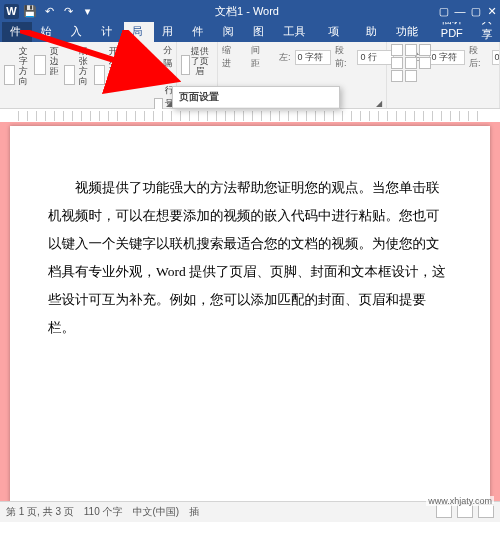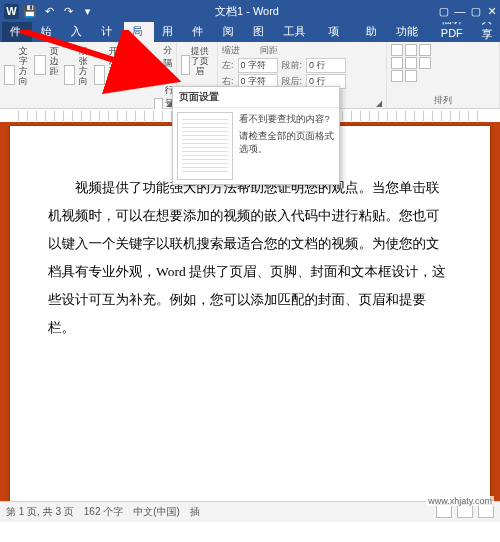--- a/index.html
+++ b/index.html
@@ -29,21 +29,21 @@
 .bigbtn .lbl{font-size:9px;line-height:10px;text-align:center}
 .mini{display:flex;flex-direction:column;gap:1px;font-size:9px}
 .mini div{display:flex;align-items:flex-end;gap:2px;cursor:pointer}
 .mini .ic{width:10px;height:10px;background:#fff;border:1px solid #bbb;display:inline-block}
 .spin{border:1px solid #ccc;background:#fff;padding:0 2px;font-size:9px;width:34px;display:inline-block}
 .lblt{font-size:9px;color:#666}
 
 .ruler{height:14px;background:#fff;border-bottom:1px solid #eee;position:relative}
 .ruler::before{content:"";position:absolute;left:18px;right:18px;top:2px;height:10px;background:repeating-linear-gradient(90deg,#ccc 0,#ccc 1px,#fff 1px,#fff 9px)}
 
-.docarea{position:absolute;top:122px;bottom:40px;left:0;right:0;background:#c2410c;overflow:hidden}
+.docarea{position:absolute;top:122px;bottom:40px;left:0;right:0;background:#fca5a5;overflow:hidden}
 .page{position:absolute;left:10px;right:10px;top:4px;bottom:-40px;background:#fff;box-shadow:0 0 4px rgba(0,0,0,.3);padding:48px 38px;font-size:13.5px;line-height:28px;color:#000;font-family:"SimSun","宋体",serif;text-indent:2em}
 
 .arrow{position:absolute;top:30px;left:20px;width:200px;height:120px;pointer-events:none;z-index:5}
 
 .popup{position:absolute;top:86px;left:172px;width:166px;background:#fff;border:1px solid #c8c8c8;box-shadow:2px 2px 6px rgba(0,0,0,.25);z-index:6;font-size:10px;color:#444}
 .popup .ptitle{padding:3px 6px;border-bottom:1px solid #eee;font-weight:bold;font-size:10px}
 .popup .pbody{display:flex;padding:4px}
 .popup .preview{width:54px;height:66px;border:1px solid #ccc;background:#fff;margin-right:6px;position:relative}
 .popup .preview::before{content:"";position:absolute;left:4px;right:4px;top:6px;bottom:6px;background:repeating-linear-gradient(#e0e0e0 0,#e0e0e0 1px,#fff 1px,#fff 4px)}
 .popup .ptext{flex:1;font-size:9.5px;line-height:13px}
@@ -147,21 +147,21 @@
     <div class="controls">
       <div class="bigbtn">
             <div class="ic"></div>
             <div class="lbl">提供了页眉</div>
           </div>
     </div>
     <div class="gtitle">稿纸</div>
   </div>
 
   <div class="group" style="width:160px">
-    <div class="controls" style="flex-direction:column;gap:1px">
+    <div class="controls" style="flex-direction:row;gap:19px">
       <div style="display:flex;gap:20px">
         <span class="lblt">缩进</span>
         <span class="lblt">间距</span>
       </div>
       <div style="display:flex;gap:4px;align-items:center">
         <span class="lblt">左:</span>
         <span class="spin">0 字符</span>
         <span class="lblt">段前:</span>
         <span class="spin">0 行</span>
       </div>
@@ -202,21 +202,20 @@
       </div>
       <div class="mini">
         <div>
               <span class="ic"></span>
             </div>
         <div>
               <span class="ic"></span>
             </div>
       </div>
     </div>
-    <div class="gtitle">排列</div>
   </div>
 </div>
 
 <div class="ruler"></div>
 
 <div class="docarea">
   <div class="page">
     <span>视频提供了功能强大的方法帮助您证明您的观点。当您单击联机视频时，可以在想要添加的视频的嵌入代码中进行粘贴。您也可以键入一个关键字以联机搜索最适合您的文档的视频。为使您的文档具有专业外观，Word 提供了页眉、页脚、封面和文本框设计，这些设计可互为补充。例如，您可以添加匹配的封面、页眉和提要栏。</span>
   </div>
 </div>
@@ -225,33 +224,25 @@
   <defs>
         <marker id="ah" markerWidth="12" markerHeight="12" refX="10" refY="6" orient="auto">
           <path d="M0,0 L12,6 L0,12 z" fill="#ff0000"></path>
         </marker>
       </defs>
   <line x1="0" y1="0" x2="150" y2="48" stroke="#ff0000" stroke-width="6" marker-end="url(#ah)"></line>
 </svg>
 
 <div class="popup">
   <div class="ptitle">页面设置</div>
-  <div class="pbody">
-    <div class="preview"></div>
-    <div class="ptext">
-      <div>看不到要查找的内容?</div>
-      <div style="height:4px"></div>
-      <div>请检查全部的页面格式选项。</div>
-    </div>
-  </div>
 </div>
 
 <div class="statusbar">
   <span class="seg">第 1 页, 共 3 页</span>
-  <span class="seg">162 个字</span>
+  <span class="seg">110 个字</span>
   <span class="seg">中文(中国)</span>
   <span class="seg">插</span>
   <span class="spacer"></span>
   <span class="viewbtns">
     <span></span>
     <span></span>
     <span></span>
   </span>
 </div>
 

